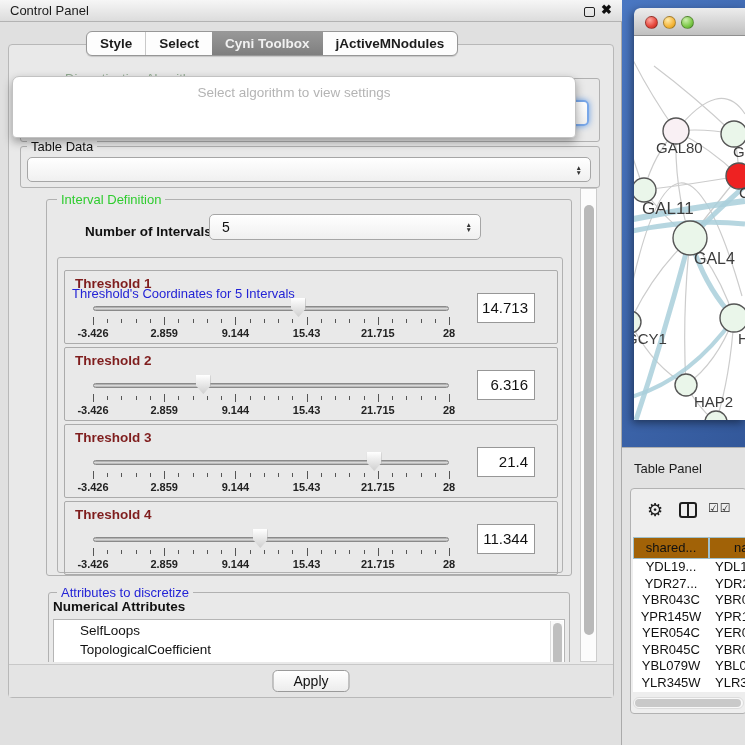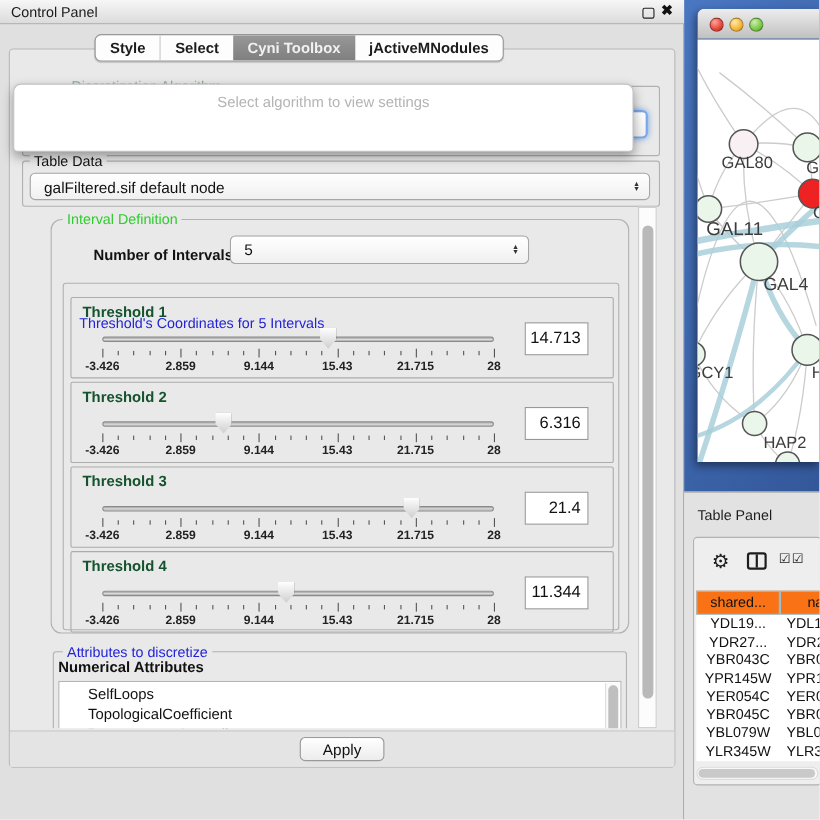--- a/index.html
+++ b/index.html
@@ -44,27 +44,27 @@
     border:1px solid #c2c2c2; border-radius:7px 7px 4px 4px; box-shadow:0 4px 10px rgba(0,0,0,.35); z-index:8; }
   .popup-placeholder { text-align:center; color:#b4b4b4; font-size:13.5px; margin-top:8px; }
   .popup-options { position:absolute; left:3px; top:27px; right:3px; }
   .popup-opt { font-size:14px; color:#000; line-height:16px; padding-left:2px; }
   .popup-opt.bold { font-weight:bold; }
 
   .td-group { left:20px; top:146px; width:580px; height:42px; }
   .td-combo { left:6px; top:10px; right:8px; height:25px; }
 
   .viewport { position:absolute; left:14px; top:188px; width:564px; height:474px; overflow:hidden; }
-  .interval-group { left:32px; top:11px; width:526px; height:377px;border-radius:10px; }
+  .interval-group { left:32px; top:11px; width:526px; height:377px; }
   .num-label { position:absolute; left:38px; top:24px; font-size:13.5px; font-weight:bold; color:#111; }
   .num-combo { left:162px; top:14px; width:272px; height:26px; }
   .thr-group { left:10px; top:57px; width:506px; height:316px; }
 
   .thr-box { position:absolute; left:6px; width:494px; height:74px; border:1px solid #ababab; border-radius:2px; }
-  .thr-label { position:absolute; left:10px; top:5px; font-size:13.5px; font-weight:bold; color:#14532d; }
+  .thr-label { position:absolute; left:10px; top:5px; font-size:13.5px; font-weight:bold; color:#7f1d1d; }
   .slider { position:absolute; left:28px; top:26px; width:356px; height:46px; }
   .track { position:absolute; left:0; right:0; top:9px; height:5px; border:1px solid #8a8a8a; border-radius:3px;
     background:linear-gradient(#9e9e9e,#dedede 55%,#a8a8a8); }
   .tick { position:absolute; width:1px; background:#555; }
   .tick.minor { top:22px; height:4px; }
   .tick.major { top:20px; height:8px; }
   .ticklab { position:absolute; top:30px; transform:translateX(-50%); font-size:11px; font-weight:bold; color:#222; white-space:nowrap; }
   .handle { position:absolute; top:1px; width:15px; height:19px; transform:translateX(-50%);
     background:linear-gradient(#ffffff,#cfcfcf); clip-path:polygon(0 0,100% 0,100% 55%,50% 100%,0 55%);
     filter:drop-shadow(0 0 1px rgba(0,0,0,.6)); }
@@ -102,21 +102,21 @@
   .tp-section { position:absolute; left:0; top:447px; width:123px; height:298px; background:#e2e2e2; border-top:1px solid #b0b0b0; }
   .tp-title { position:absolute; left:12px; top:13px; font-size:13px; color:#1c1c1c; }
   .tp-panel { position:absolute; left:8px; top:40px; width:117px; height:226px; background:#eeeeee;
     border:1px solid #b2b2b2; border-radius:4px; }
   .tp-toolbar { position:absolute; left:0; top:10px; height:24px; width:100%; }
   .gear-ico { position:absolute; left:16px; top:0px; font-size:18px; color:#1d1d1d; }
   .split-ico { position:absolute; left:48px; top:3px; width:18px; height:16px; border:2px solid #1d1d1d; border-radius:3px; }
   .split-ico::after { content:""; position:absolute; left:6px; top:0; width:2px; height:12px; background:#1d1d1d; }
   .check-ico { position:absolute; left:77px; top:2px; font-size:12px; letter-spacing:1px; color:#1d1d1d; }
   .tp-header { position:absolute; left:2px; top:48px; right:0; height:22px; display:flex; }
-  .tp-hcell { background:#f97316; border:1px solid #9fc0cd; font-size:13px; color:#111; line-height:20px; overflow:hidden; white-space:nowrap; }
+  .tp-hcell { background:#a16207; border:1px solid #9fc0cd; font-size:13px; color:#111; line-height:20px; overflow:hidden; white-space:nowrap; }
   .tp-hcell.c1 { width:76px; text-align:center; }
   .tp-hcell.c2 { flex:1; padding-left:24px; }
   .tp-rows { position:absolute; left:2px; top:70px; right:0; height:133px; overflow:hidden; background:#fff; }
   .tp-row { display:flex; height:16.5px; }
   .tp-cell { font-size:13px; color:#111; line-height:16.5px; white-space:nowrap; overflow:hidden; }
   .tp-cell.c1 { width:76px; text-align:center; }
   .tp-cell.c2 { flex:1; padding-left:6px; }
   .hscroll { position:absolute; left:2px; right:2px; top:208px; height:12px; background:#f8f8f8; border:1px solid #dcdcdc; border-radius:6px; }
   .hscroll .thumb { position:absolute; left:1px; top:1px; bottom:1px; width:97%; background:#c9c9c9; border-radius:5px; }
 </style>
@@ -155,21 +155,20 @@
       <div class="combo focus-combo"></div>
     </div>
 
     <div class="popup">
       <div class="popup-placeholder">Select algorithm to view settings</div>
     </div>
 
     <div class="group td-group">
       <span class="gtitle dark" style="left:6px;">Table Data</span>
       <div class="combo td-combo">
-        <span>galFiltered.sif default node</span>
         <span class="spin">▲<br>▼</span>
       </div>
     </div>
 
     <div class="viewport">
       <div class="group interval-group">
         <span class="gtitle green" style="left:10px;">Interval Definition</span>
         <span class="num-label">Number of Intervals</span>
         <div class="combo num-combo">
           <span>5</span>

